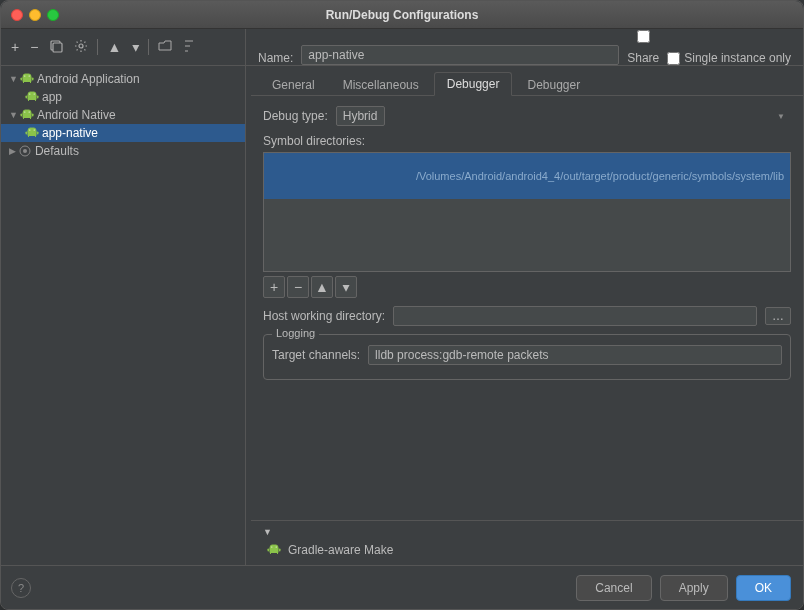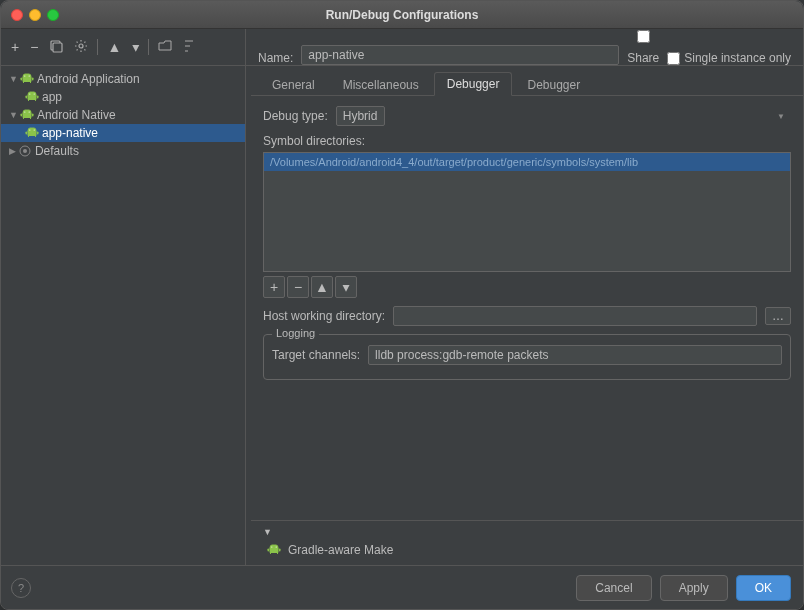--- a/index.html
+++ b/index.html
@@ -235,25 +235,26 @@
       font-size: 12px;
       margin-bottom: 4px;
     }
     .symbol-list {
       border: 1px solid #646464;
       background: #45494a;
       min-height: 120px;
       margin-bottom: 4px;
     }
     .symbol-list-item {
-      padding: 3px 6px;
+      padding: 17px 6px;
       color: #89aacc;
       font-size: 11px;
       background: #2d5a8e;
       cursor: pointer;
+      text-align: right;
     }
     .list-toolbar {
       display: flex;
       align-items: center;
       gap: 2px;
       margin-bottom: 8px;
     }
     .list-btn {
       background: #45494a;
       border: 1px solid #646464;

